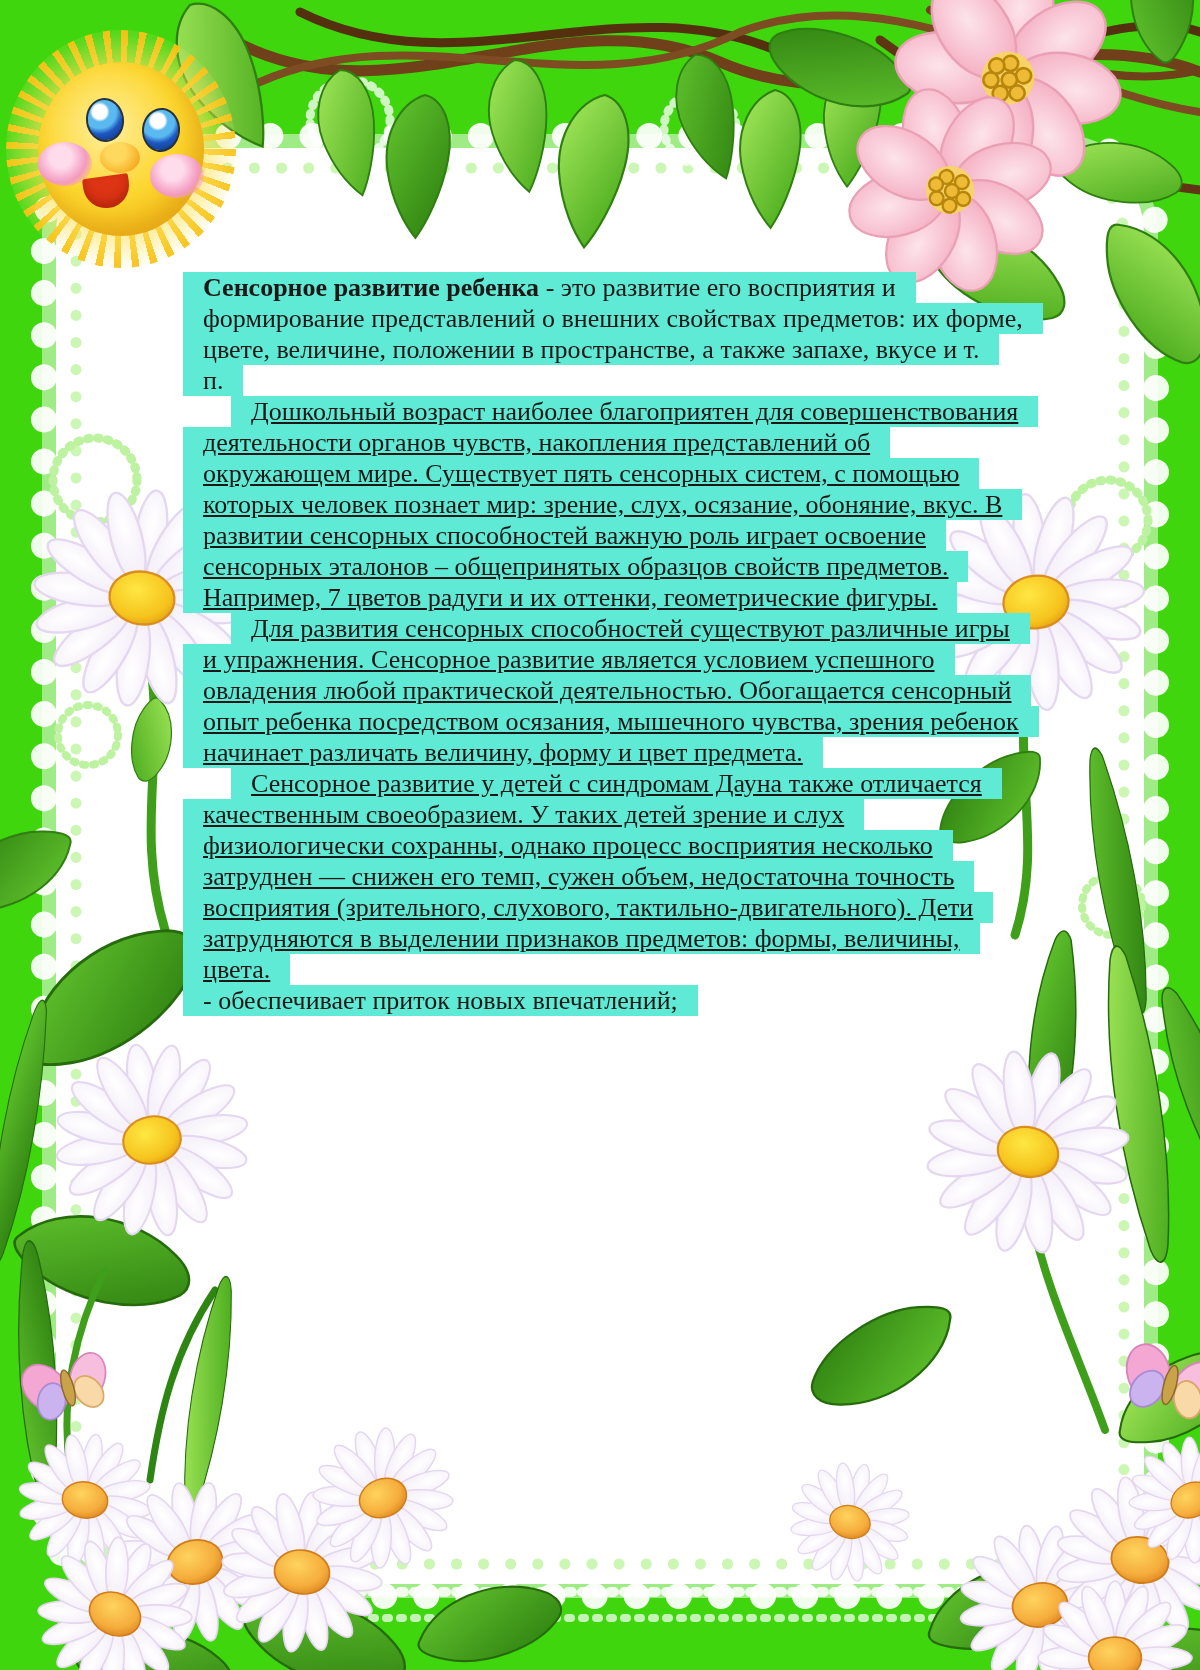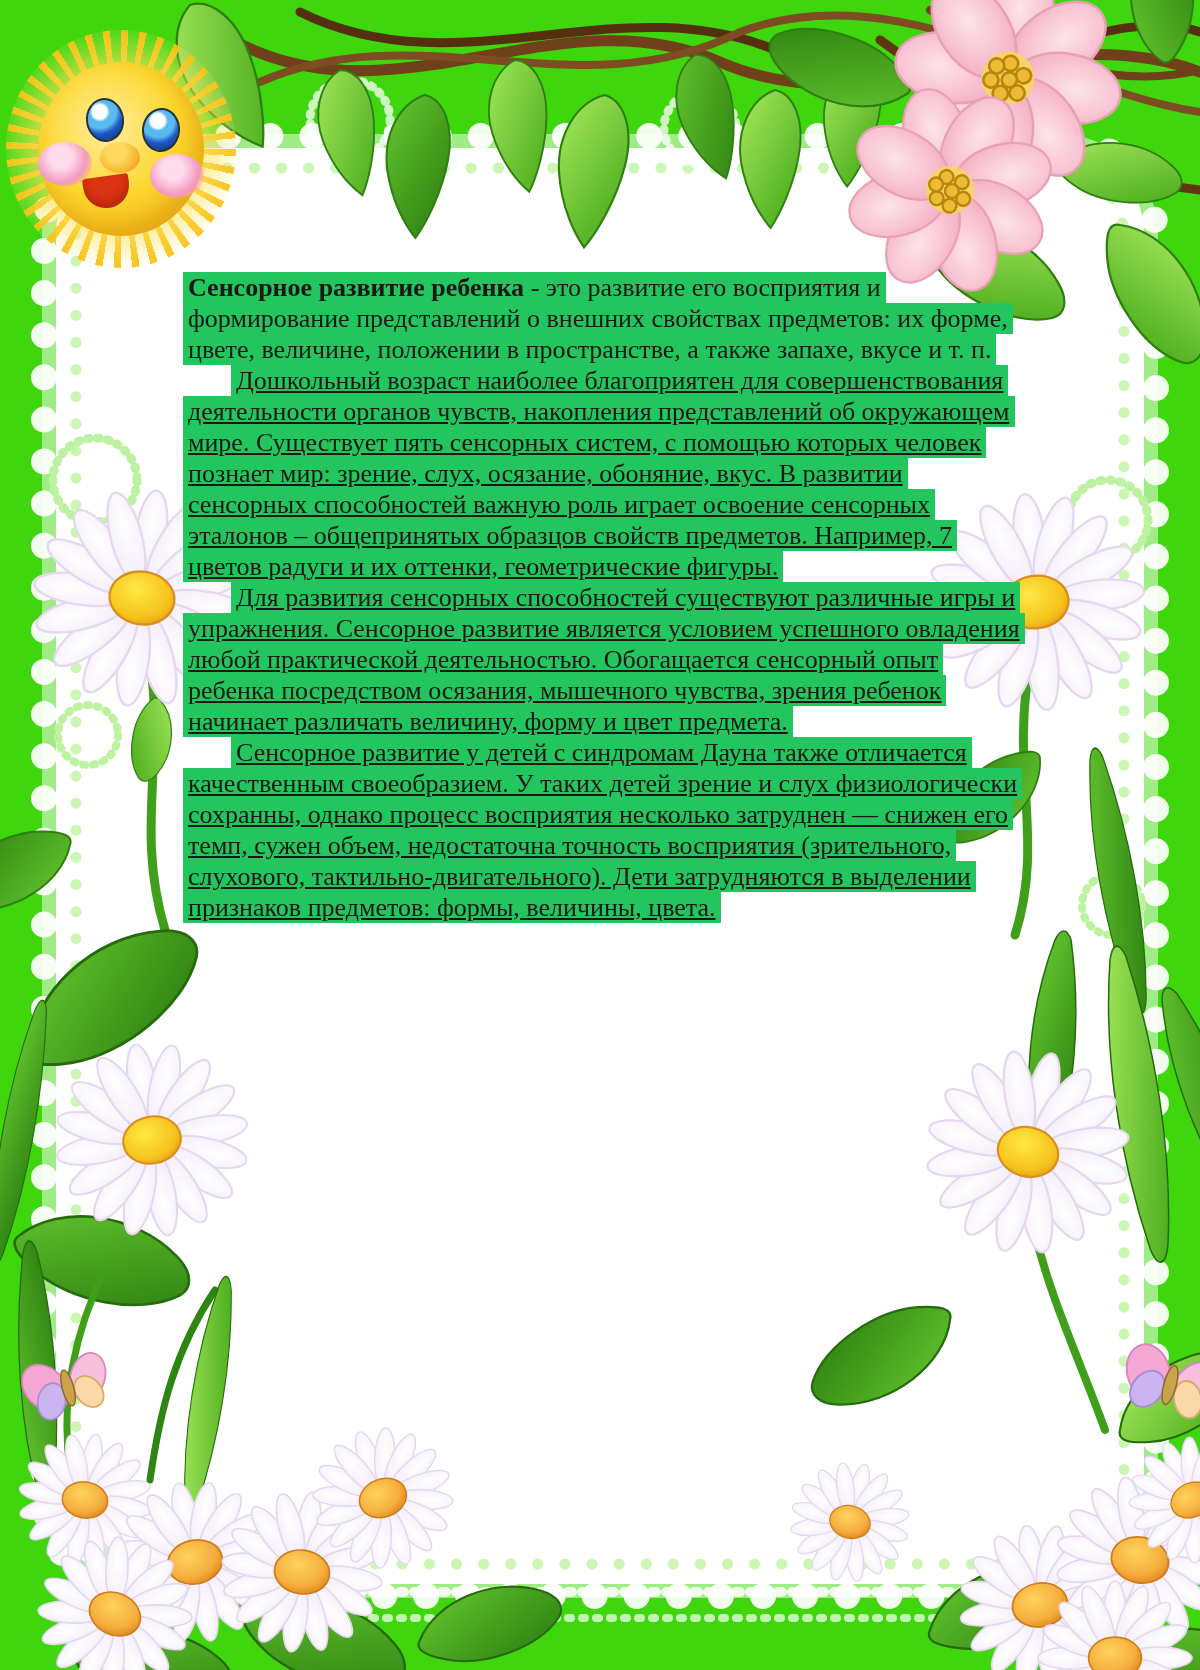--- a/index.html
+++ b/index.html
@@ -39,22 +39,22 @@
     background:#dc3414;border-radius:6px 6px 44px 44px;transform:rotate(-8deg);
     box-shadow:inset 0 -6px 8px rgba(140,20,5,.45);}
   
   .content{
     position:absolute;left:183px;top:272px;width:840px;z-index:4;
     font-size:26px;line-height:31px;color:#1d1717;
   }
   .content p{margin:0;}
   .content p.ind{text-indent:48px;text-decoration:underline;}
   .hl{
-    background:#22c55e;
-    padding:1px 5px;
+    background:#5eead4;
+    padding:1px 20px;
     -webkit-box-decoration-break:clone;
     box-decoration-break:clone;
   }
   .lead-term{font-weight:bold;}
 </style>
 </head>
 <body>
 
 <svg class="deco-svg" width="1200" height="1670" viewBox="0 0 1200 1670">
   <defs>
@@ -266,13 +266,14 @@
     <div class="nose"></div>
     <div class="mouth"></div>
   </div>
 </div>
 
 <div class="content">
   <p><span class="hl"><span class="lead-term">Сенсорное развитие ребенка</span><span> - это развитие его восприятия и формирование представлений о внешних свойствах предметов: их форме, цвете, величине, положении в пространстве, а также запахе, вкусе и т. п.</span></span></p>
   <p class="ind"><span class="hl">Дошкольный возраст наиболее благоприятен для совершенствования деятельности органов чувств, накопления представлений об окружающем мире. Существует пять сенсорных систем, с помощью которых человек познает мир: зрение, слух, осязание, обоняние, вкус. В развитии сенсорных способностей важную роль играет освоение сенсорных эталонов – общепринятых образцов свойств предметов. Например, 7 цветов радуги и их оттенки, геометрические фигуры.</span></p>
   <p class="ind"><span class="hl">Для развития сенсорных способностей существуют различные игры и упражнения. Сенсорное развитие является условием успешного овладения любой практической деятельностью. Обогащается сенсорный опыт ребенка посредством осязания, мышечного чувства, зрения ребенок начинает различать величину, форму и цвет предмета.</span></p>
   <p class="ind"><span class="hl">Сенсорное развитие у детей с синдромам Дауна также отличается качественным своеобразием. У таких детей зрение и слух физиологически сохранны, однако процесс восприятия несколько затруднен — снижен его темп, сужен объем, недостаточна точность восприятия (зрительного, слухового, тактильно-двигательного). Дети затрудняются в выделении признаков предметов: формы, величины, цвета.</span></p>
+  <p><span class="hl">- обеспечивает приток новых впечатлений;</span></p>
 </div>
 
 </body></html>

